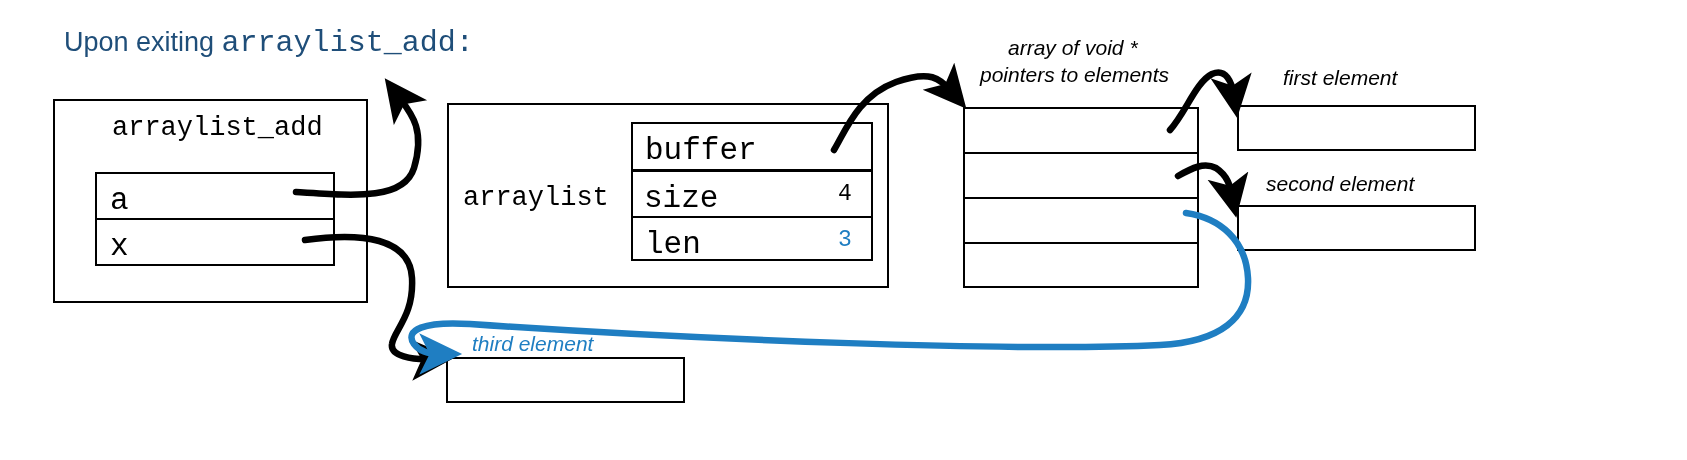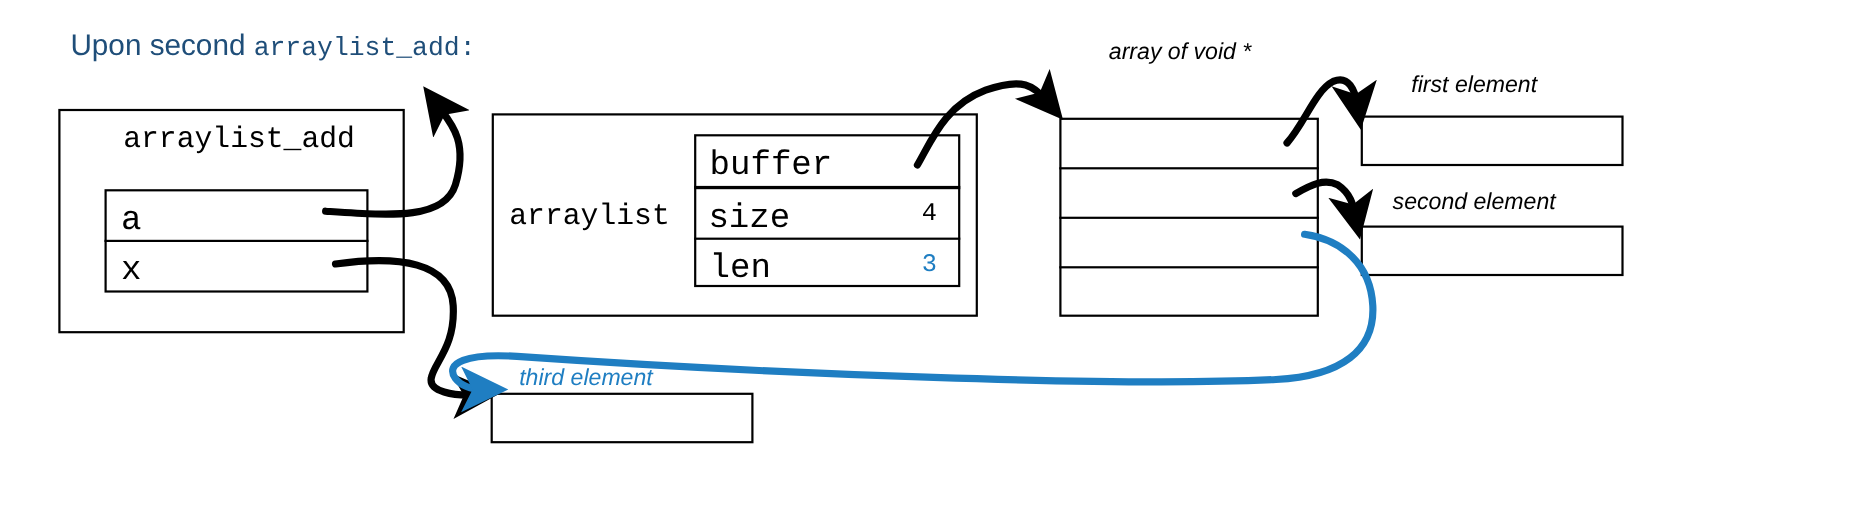--- a/index.html
+++ b/index.html
@@ -2,39 +2,39 @@
 <html><head>
 <meta charset="utf-8">
 <style>
   html,body{margin:0;padding:0;background:#ffffff;}
   body{width:1687px;height:460px;position:relative;overflow:hidden;
        font-family:"Liberation Sans",sans-serif;}
   #stage{position:absolute;left:0;top:0;width:1687px;height:460px;}
   svg.layer{position:absolute;left:0;top:0;width:1687px;height:460px;overflow:visible;}
   .lbl{position:absolute;white-space:pre;}
   .title{font-family:"Liberation Sans",sans-serif;font-size:27px;color:#1f4e79;}
-  .title .mono{font-family:"Liberation Mono",monospace;font-size:24px;}
+  .title .mono{font-family:"Liberation Mono",monospace;font-size:30px;}
   .mono{font-family:"Liberation Mono",monospace;}
   .boxtitle{font-family:"Liberation Mono",monospace;font-size:27px;color:#000;}
   .fieldname{font-family:"Liberation Mono",monospace;font-size:31px;color:#000;}
   .fieldval{font-family:"Liberation Mono",monospace;font-size:23px;color:#000;}
   .fieldval.accent{color:#1f7ec2;}
   .note{font-style:italic;font-size:21px;color:#000;}
   .note.accent{color:#1f7ec2;}
   .frame-box{position:absolute;border:2px solid #000;background:#fff;box-sizing:border-box;}
   .var-box{position:absolute;border:2px solid #000;background:transparent;box-sizing:border-box;}
   .cellbox{position:absolute;border:2px solid #000;background:#fff;box-sizing:border-box;}
   .hline{position:absolute;background:#000;height:2px;}
 </style>
 </head>
 <body>
 
 <div id="stage">
 
-  <div class="lbl title" style="left:64px;top:26px;"><span>Upon second </span><span class="mono">arraylist_add:</span></div>
+  <div class="lbl title" style="left:64px;top:26px;"><span>Upon exiting </span><span class="mono">arraylist_add:</span></div>
 
   <div class="frame-box" style="left:53px;top:99px;width:315px;height:204px;"></div>
   <div class="lbl boxtitle" style="left:112px;top:113px;">arraylist_add</div>
 
   <div class="var-box" style="left:95px;top:172px;width:240px;height:94px;"></div>
   <div class="hline" style="left:95px;top:218px;width:240px;"></div>
   <div class="lbl fieldname" style="left:110px;top:183px;">a</div>
   <div class="lbl fieldname" style="left:110px;top:229px;">x</div>
 
   <div class="frame-box" style="left:447px;top:103px;width:442px;height:185px;"></div>
@@ -45,20 +45,21 @@
   <div class="hline" style="left:631px;top:216px;width:242px;"></div>
 
   <div class="lbl fieldname" style="left:645px;top:133px;">buffer</div>
   <div class="lbl fieldname" style="left:644px;top:181px;">size</div>
   <div class="lbl fieldname" style="left:645px;top:227px;">len</div>
 
   <div class="lbl fieldval" style="left:838px;top:181px;">4</div>
   <div class="lbl fieldval accent" style="left:838px;top:227px;">3</div>
 
   <div class="lbl note" style="left:1008px;top:36px;">array of void *</div>
+  <div class="lbl note" style="left:980px;top:63px;">pointers to elements</div>
 
   <div class="cellbox" style="left:963px;top:107px;width:236px;height:181px;"></div>
   <div class="hline" style="left:963px;top:152px;width:236px;"></div>
   <div class="hline" style="left:963px;top:197px;width:236px;"></div>
   <div class="hline" style="left:963px;top:242px;width:236px;"></div>
 
   <div class="lbl note" style="left:1283px;top:66px;">first element</div>
   <div class="cellbox" style="left:1237px;top:105px;width:239px;height:46px;"></div>
 
   <div class="lbl note" style="left:1266px;top:172px;">second element</div>

